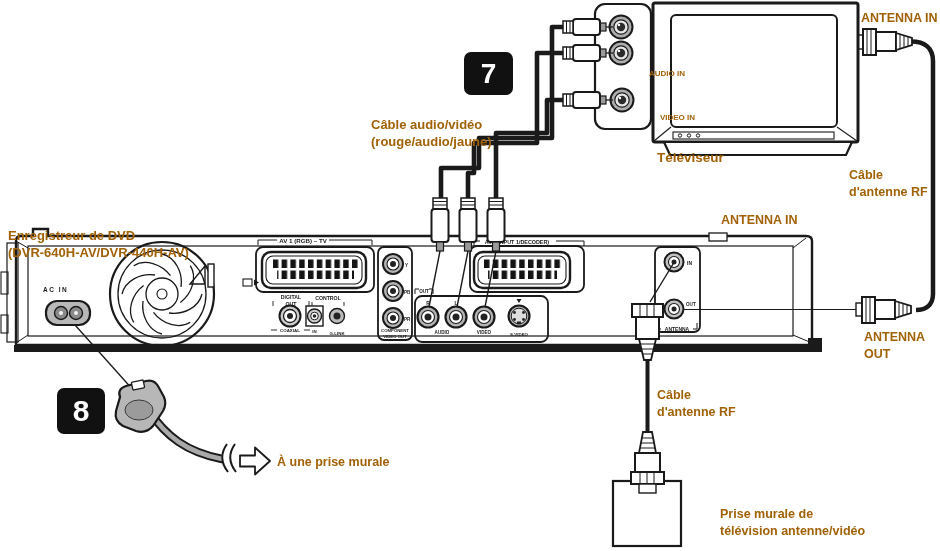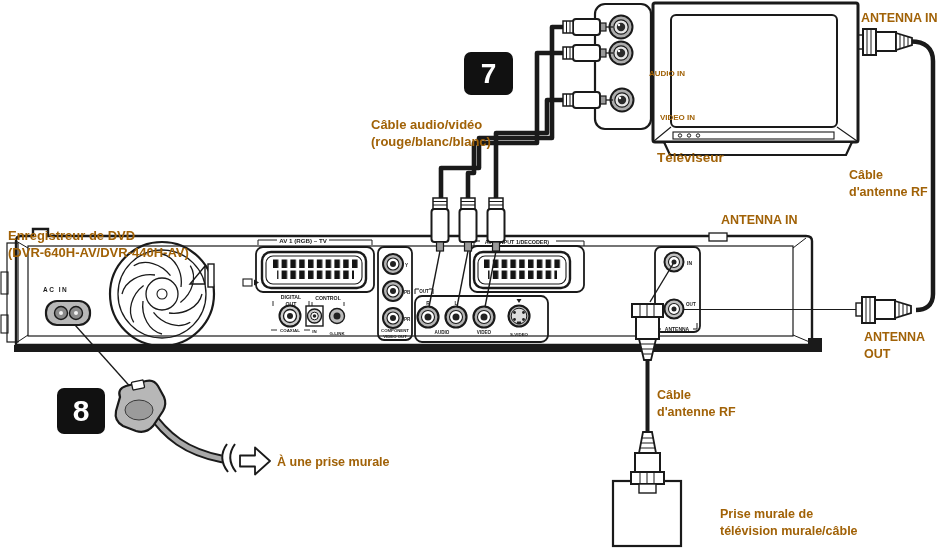--- a/index.html
+++ b/index.html
@@ -326,21 +326,21 @@
 </svg>
 
 <div class="lbl fs13" style="left:8px;top:179px;margin-top:48px;">
   <div>Enregistreur de DVD</div>
   <div>(DVR-640H-AV/DVR-440H-AV)</div>
 </div>
 
 <div class="badge" id="badge7">7</div>
 <div class="lbl fs13" style="left:339px;top:116px;margin-left:32px;">
   <div>Câble audio/vidéo</div>
-  <div>(rouge/blanc/blanc)</div>
+  <div>(rouge/audio/jaune)</div>
 </div>
 
 <div class="lbl fs8 ctr" style="left:595px;top:69px;width:56px;">AUDIO IN</div>
 <div class="lbl fs8 ctr" style="left:595px;top:113px;width:56px;text-align:right;">VIDEO IN</div>
 
 <div class="lbl" style="left:657px;top:149px;font-size:13.5px;">Téléviseur</div>
 <div class="lbl fs12" style="left:861px;top:10px;">ANTENNA IN</div>
 
 <div class="lbl fs12" style="left:849px;top:167px;">
   <div>Câble</div>
@@ -354,19 +354,19 @@
   <div>OUT</div>
 </div>
 
 <div class="lbl fs12" style="left:657px;top:387px;">
   <div>Câble</div>
   <div>d'antenne RF</div>
 </div>
 
 <div class="lbl fs12" style="left:688px;top:506px;margin-left:32px;">
   <div>Prise murale de</div>
-  <div>télévision murale/câble</div>
+  <div>télévision antenne/vidéo</div>
 </div>
 
 <div class="badge" id="badge8">8</div>
 <div class="lbl fs12" style="left:277px;top:454px;">À une prise murale</div>
 
 </div>
 
 </body></html>

